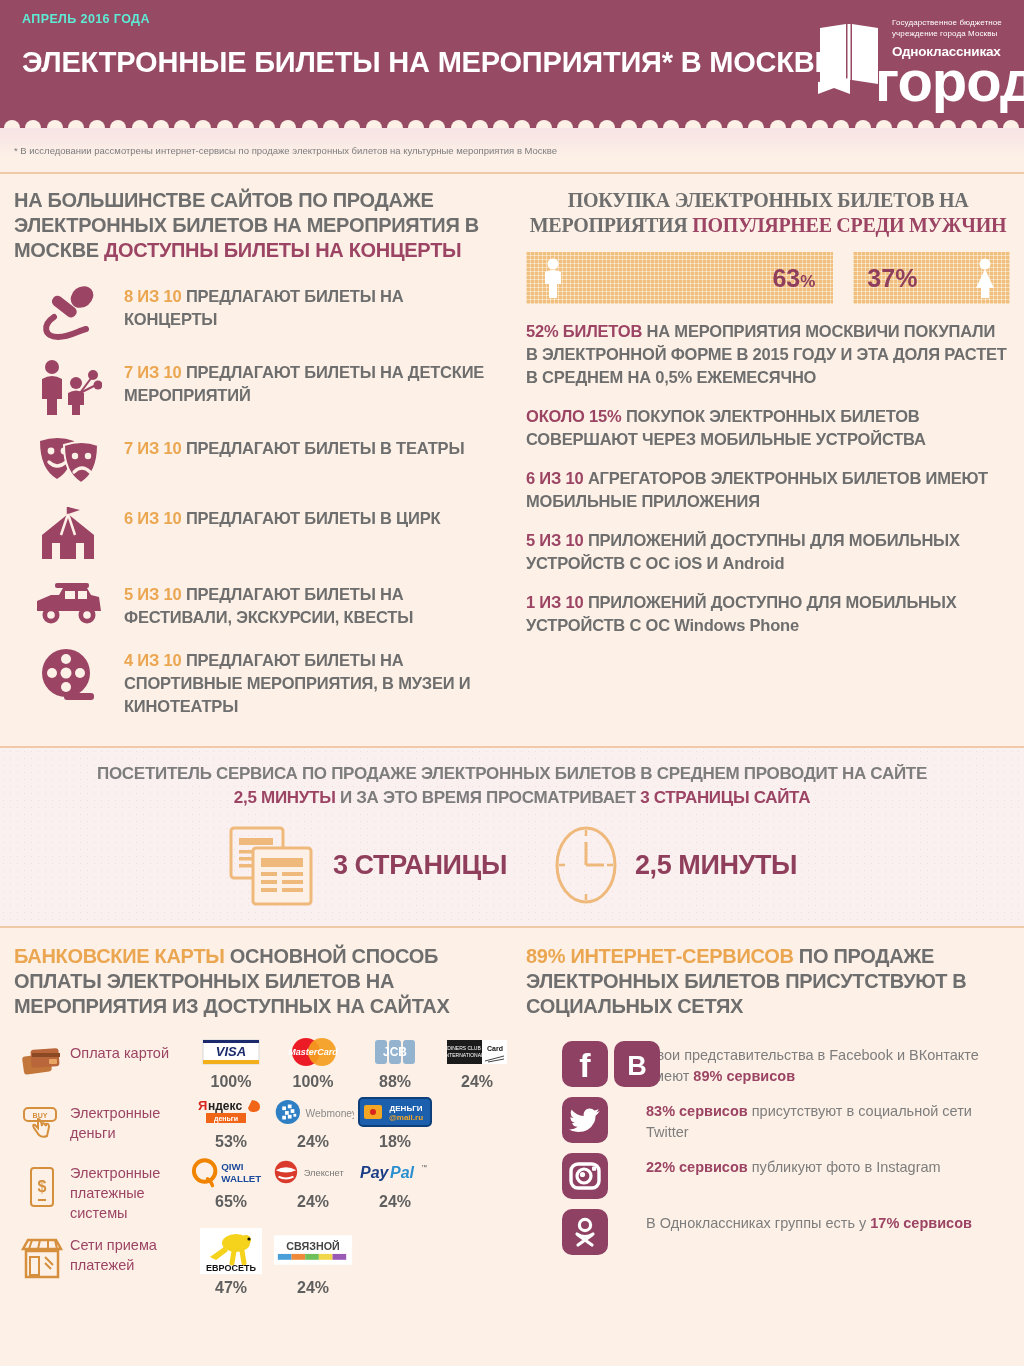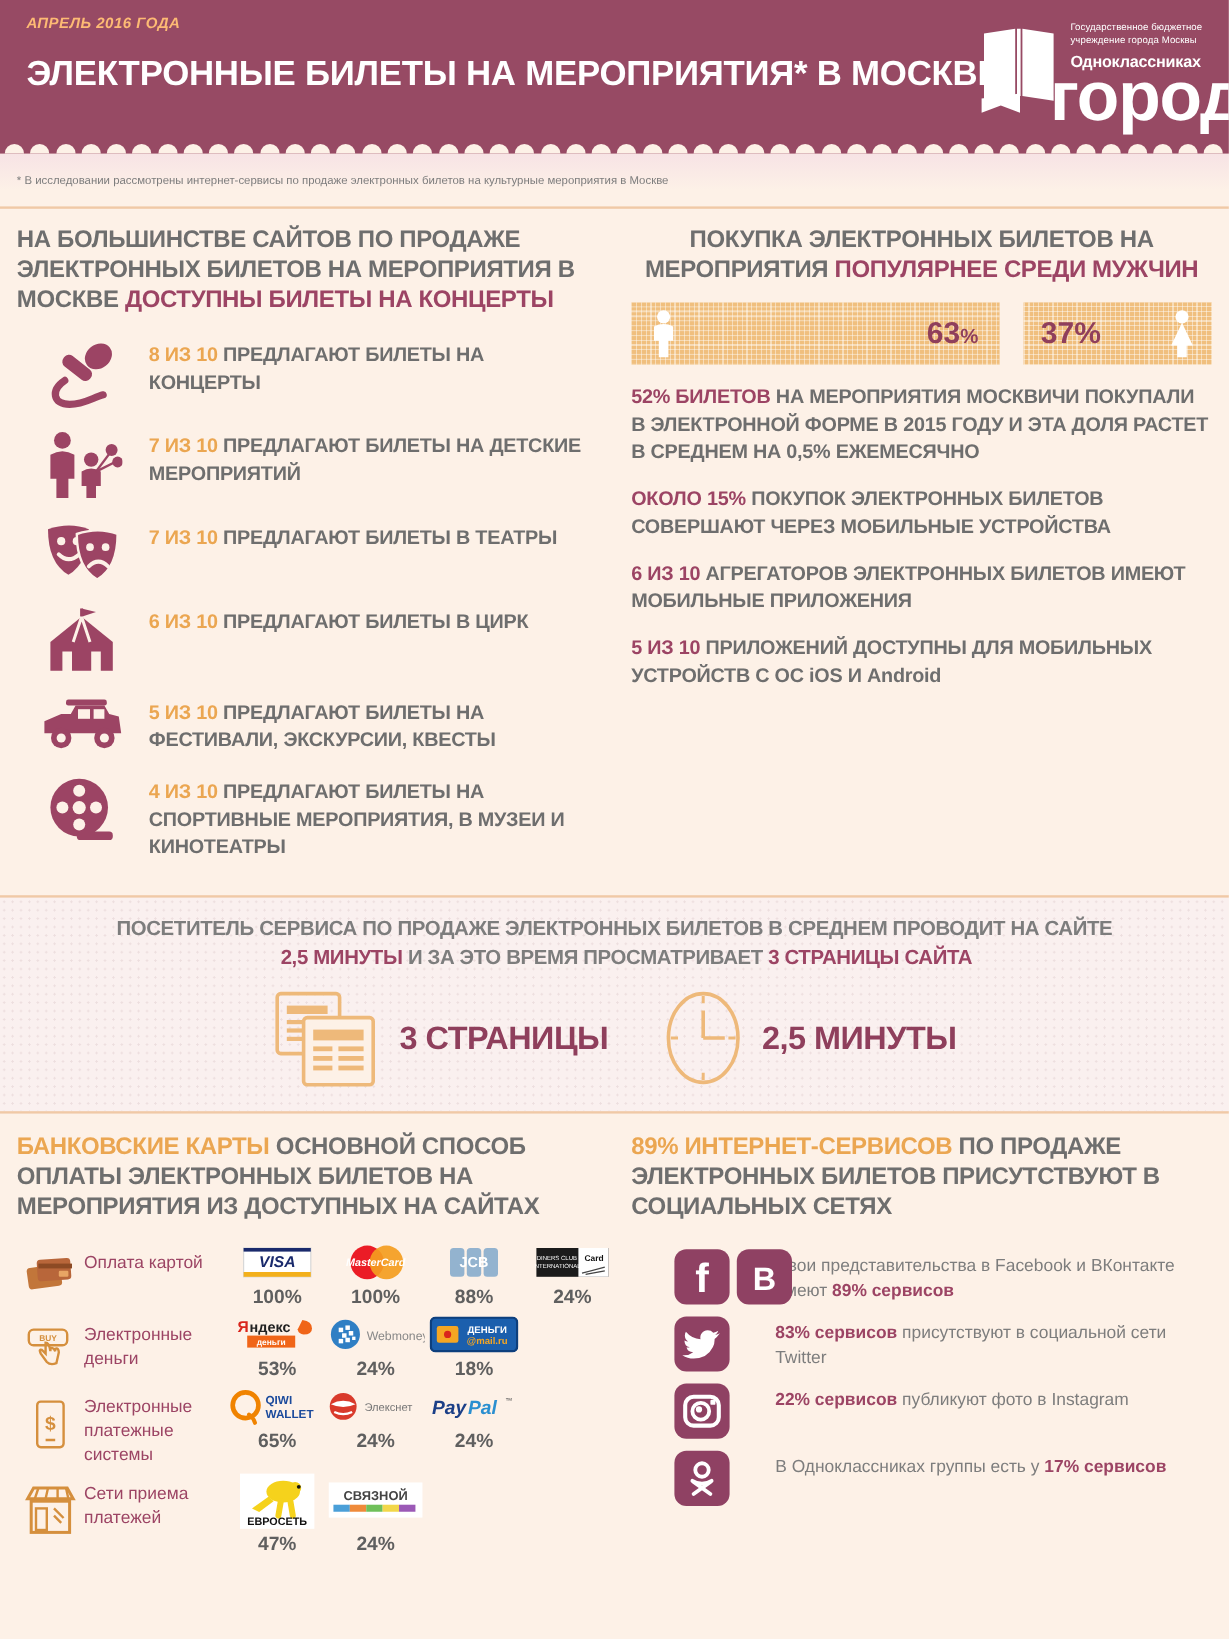--- a/index.html
+++ b/index.html
@@ -14,23 +14,22 @@
 
   
   .header {
     position: relative;
     height: 128px;
     background: #974a64;
     overflow: hidden;
   }
   .hdr-date {
     position: absolute; left: 22px; top: 12px;
-    color: #fdba74; font-size: 12.5px; font-weight: bold;
+    color: #5eead4; font-size: 12.5px; font-weight: bold;
     letter-spacing: .4px;
-    font-style: italic;
   }
   .hdr-title {
     position: absolute; left: 22px; top: 46px;
     color: #ffffff; font-size: 29px; font-weight: bold;
     letter-spacing: -0.2px; white-space: nowrap;
   }
   .logo-block { position: absolute; right: 12px; top: 14px; width: 200px; height: 96px; }
   .logo-mark { position: absolute; left: 4px; top: 8px; width: 72px; height: 76px; }
   .logo-lines { position: absolute; left: 80px; top: 4px; width: 120px; }
   .logo-sub { color: #ffffff; font-size: 8px; line-height: 10.5px; letter-spacing: .1px; }
@@ -52,21 +51,21 @@
 
   
   .main { display: flex; }
   .col-left { width: 512px; padding: 14px 12px 0 14px; }
   .col-right { width: 512px; padding: 14px 14px 0 14px; }
 
   .sec-head {
     font-size: 20px; font-weight: bold; line-height: 25px;
     color: #6e6e6e; letter-spacing: -0.3px;
   }
-  .sec-head.center { text-align: center; }
+  .sec-head.center { text-align: center; font-family: Liberation Serif, serif; }
   .hl-plum { color: #9c4464; }
   .hl-orange { color: #eba651; }
 
   
   .fact-list { margin-top: 18px; }
   .fact {
     display: flex; align-items: flex-start; margin-bottom: 16px;
   }
   .fact-icon { width: 110px; flex: 0 0 110px; display:flex; justify-content:center; align-items:flex-start; padding-top: 2px;}
   .fact-text { font-size: 16.5px; font-weight: bold; line-height: 23px; color: #6e6e6e; letter-spacing: -.2px; padding-top: 4px;}
@@ -348,20 +347,23 @@
         <span class="k">52% БИЛЕТОВ</span><span> НА МЕРОПРИЯТИЯ МОСКВИЧИ ПОКУПАЛИ  В ЭЛЕКТРОННОЙ ФОРМЕ В 2015 ГОДУ И ЭТА ДОЛЯ РАСТЕТ В СРЕДНЕМ НА 0,5% ЕЖЕМЕСЯЧНО</span>
       </div>
       <div class="rstat">
         <span class="k">ОКОЛО 15%</span><span> ПОКУПОК ЭЛЕКТРОННЫХ БИЛЕТОВ СОВЕРШАЮТ ЧЕРЕЗ МОБИЛЬНЫЕ УСТРОЙСТВА</span>
       </div>
       <div class="rstat">
         <span class="k">6 ИЗ 10</span><span> АГРЕГАТОРОВ ЭЛЕКТРОННЫХ БИЛЕТОВ ИМЕЮТ МОБИЛЬНЫЕ ПРИЛОЖЕНИЯ</span>
       </div>
       <div class="rstat">
         <span class="k">5 ИЗ 10</span><span> ПРИЛОЖЕНИЙ ДОСТУПНЫ ДЛЯ МОБИЛЬНЫХ УСТРОЙСТВ С ОС iOS И Android</span>
+      </div>
+      <div class="rstat">
+        <span class="k">1 ИЗ 10</span><span> ПРИЛОЖЕНИЙ ДОСТУПНО ДЛЯ МОБИЛЬНЫХ УСТРОЙСТВ С ОС Windows Phone</span>
       </div>
     </div>
   </div>
 
   <div class="band">
     <div class="band-line1">ПОСЕТИТЕЛЬ СЕРВИСА ПО ПРОДАЖЕ ЭЛЕКТРОННЫХ БИЛЕТОВ В СРЕДНЕМ ПРОВОДИТ НА САЙТЕ</div>
     <div class="band-line2">
       <span class="k">2,5 МИНУТЫ</span><span> И ЗА ЭТО ВРЕМЯ ПРОСМАТРИВАЕТ </span><span class="k">3 СТРАНИЦЫ САЙТА</span>
     </div>
     <div class="band-icons">

